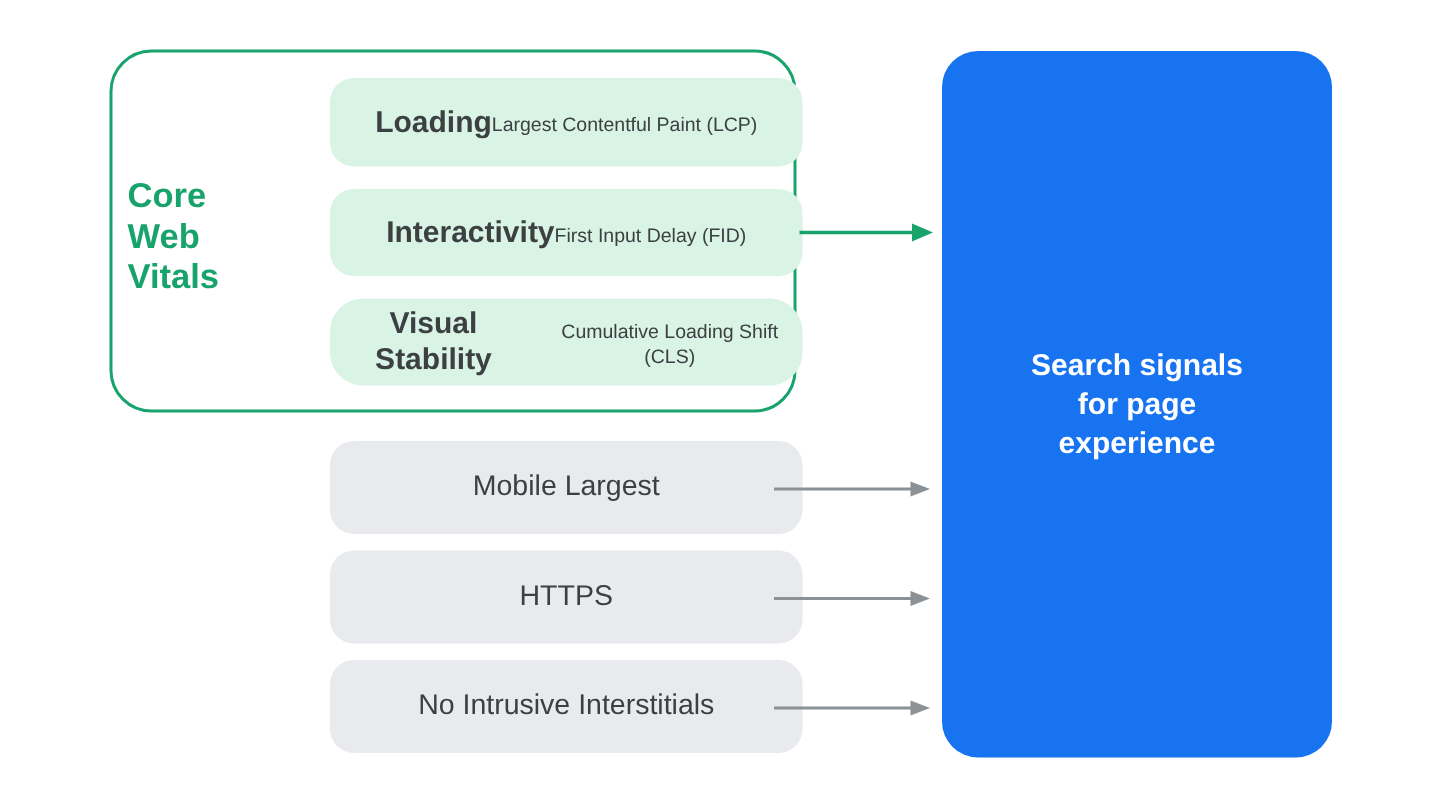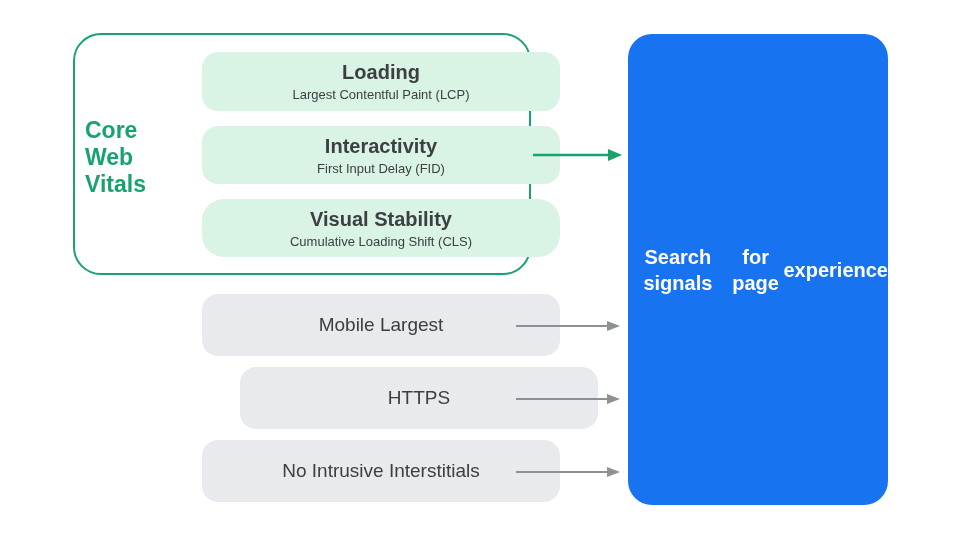--- a/index.html
+++ b/index.html
@@ -30,23 +30,23 @@
   }
   .cwv-label{
     position:absolute;
     left:85px;top:117px;width:114px;
     text-align:left;
     color:var(--green);
     font-size:23px;font-weight:700;line-height:27px;
   }
   .pill{
     position:absolute;
-    left:202px;width:358px;
+    left:220px;width:315px;
     border-radius:16px;
-    display:flex;flex-direction:column;
+    display:flex;
     align-items:center;justify-content:center;
     text-align:center;
   }
   .pill.green{background:var(--green-light);}
   .pill.gray{background:var(--gray-light);height:62px;}
   .pill .title{
     color:var(--text-dark);
     font-size:20px;font-weight:700;line-height:24px;
   }
   .pill .subtitle{
@@ -55,29 +55,29 @@
     margin-top:2px;
   }
   .pill.gray .label{
     color:var(--text-dark);
     font-size:19px;font-weight:500;
   }
   #pill-loading{top:52px;height:59px;}
   #pill-interactivity{top:126px;height:58px;}
   #pill-visual-stability{top:199px;height:58px;border-radius:22px;}
   #pill-mobile-friendly{top:294px;}
-  #pill-https{top:367px;margin-left:38px;}
+  #pill-https{top:367px;}
   #pill-interstitials{top:440px;}
   
   .result-box{
     position:absolute;
     left:628px;top:34px;width:260px;height:471px;
     background:var(--blue);
     border-radius:24px;
-    display:flex;flex-direction:row;
+    display:flex;flex-direction:column;
     align-items:center;justify-content:center;
     text-align:center;
   }
   .result-box .line{
     color:var(--white);
     font-size:20px;font-weight:700;line-height:26px;
   }
   
   svg.arrows{
     position:absolute;left:0;top:0;width:960px;height:540px;

